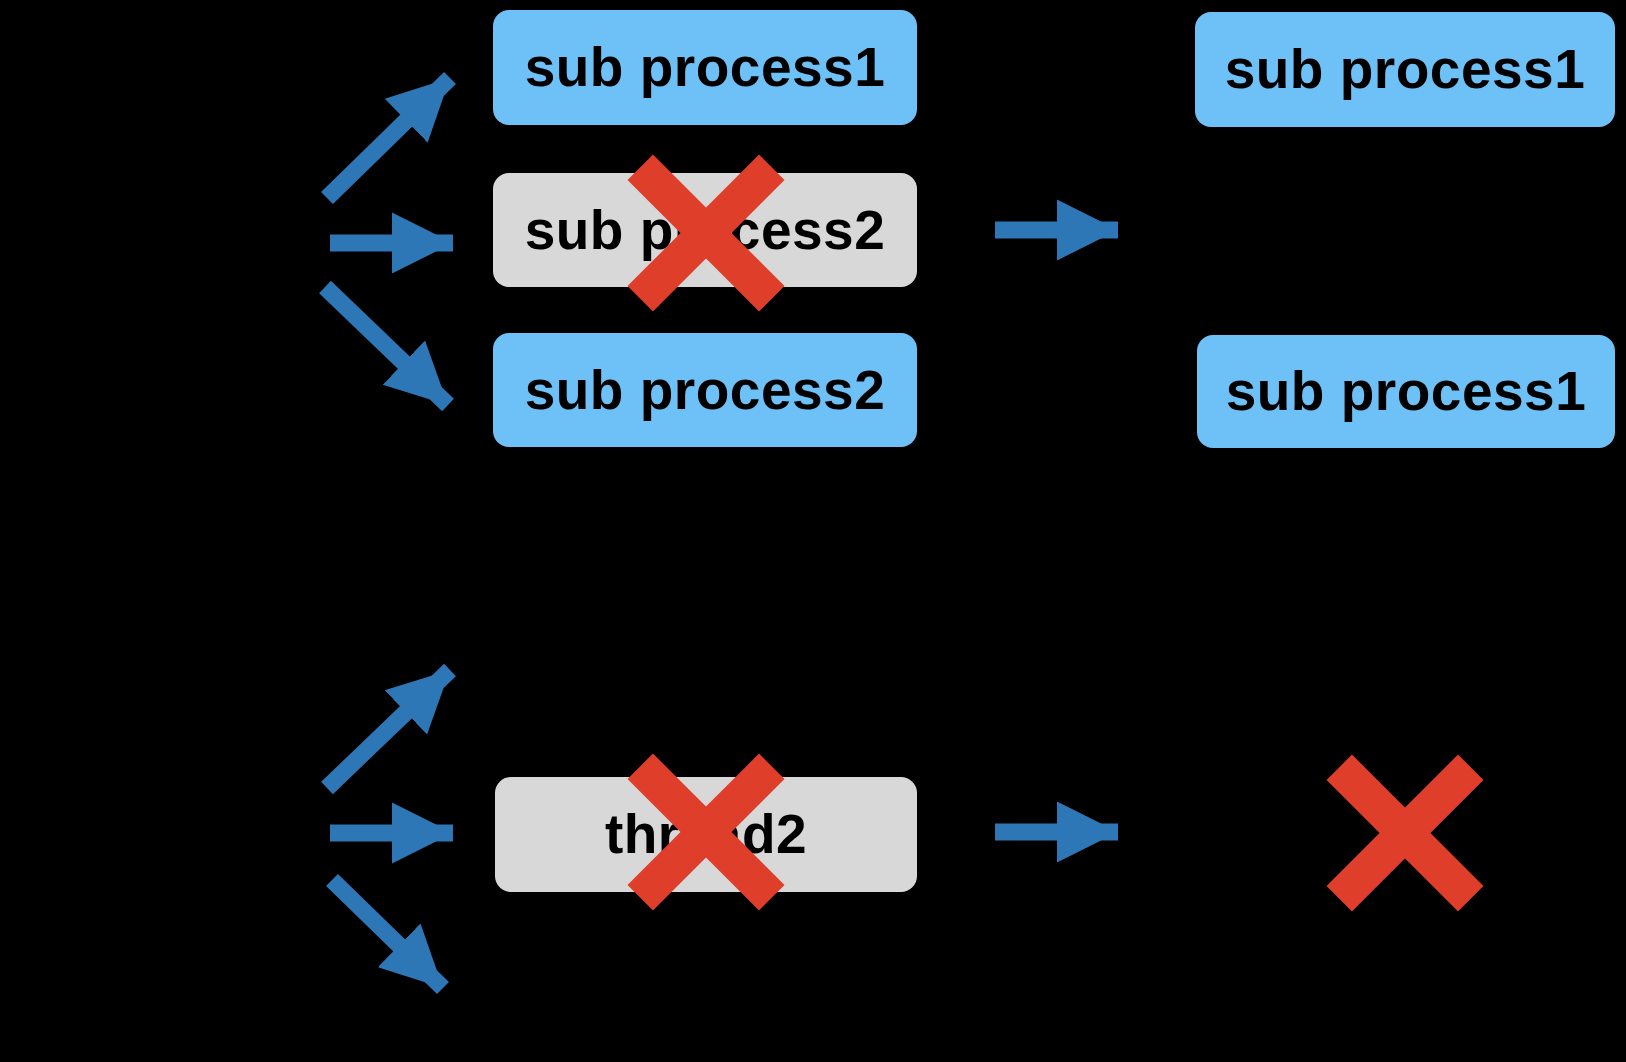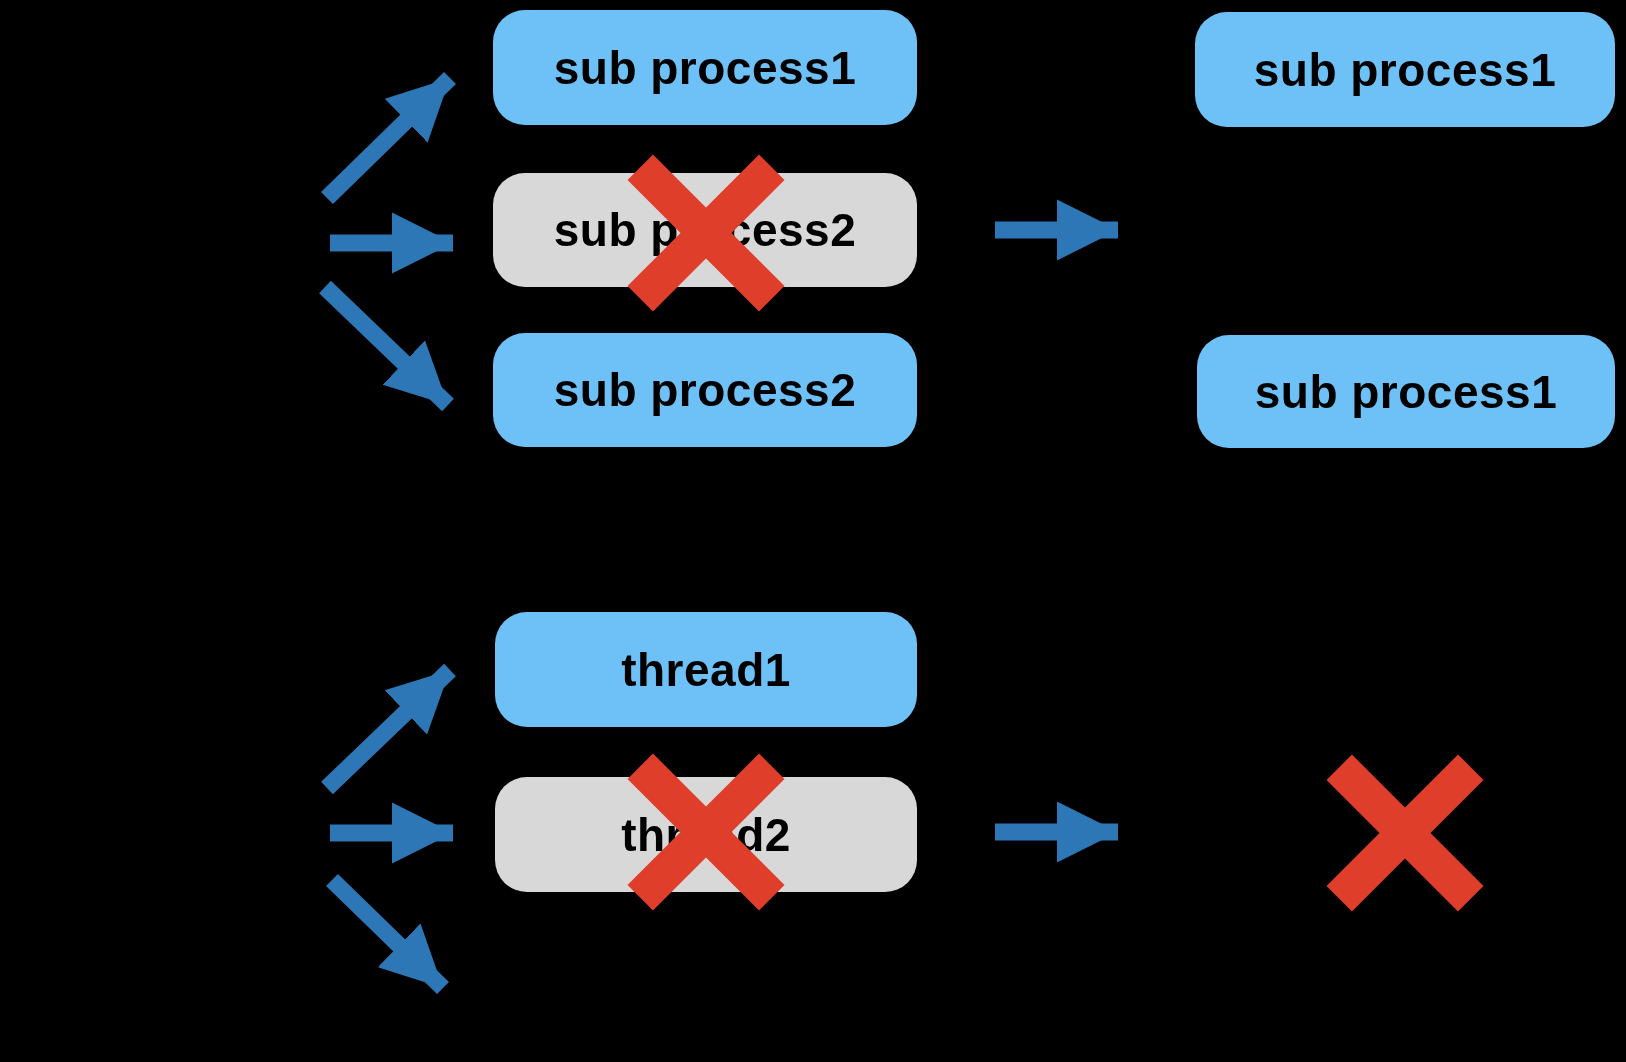--- a/index.html
+++ b/index.html
@@ -13,23 +13,23 @@
   html,body{margin:0;padding:0;background:var(--background);}
   .stage{
     position:relative;
     width:1626px;height:1062px;
     background:var(--background);
     overflow:hidden;
     font-family:"Liberation Sans", sans-serif;
   }
   .node{
     position:absolute;
-    border-radius:32px;
+    border-radius:16px;
     display:flex;align-items:center;justify-content:center;
-    font-weight:700;font-size:46px;line-height:1;
+    font-weight:700;font-size:55px;line-height:1;
     color:var(--node-text);
     letter-spacing:0.5px;
   }
   .node.blue{background:var(--node-fill-blue);}
   .node.gray{background:var(--node-fill-gray);}
   .overlay{
     position:absolute;left:0;top:0;
     pointer-events:none;
   }
   .overlay line{stroke:var(--arrow-blue);stroke-width:17;}
@@ -54,23 +54,20 @@
   </div>
 
   <div class="node blue" style="left:1195px;top:12px;width:420px;height:115px">
     <span>sub process1</span>
   </div>
 
   <div class="node blue" style="left:1197px;top:335px;width:418px;height:113px">
     <span>sub process1</span>
   </div>
 
-  <div class="node blue" style="left:495px;top:612px;width:422px;height:115px">
-    <span>thread1</span>
-  </div>
 
   <div class="node gray" style="left:495px;top:777px;width:422px;height:115px">
     <span>thread2</span>
   </div>
 
 
   <svg class="overlay" width="1626" height="1062" viewBox="0 0 1626 1062">
     <defs>
       <marker id="ah" viewBox="0 0 10 10" refX="10" refY="5" markerWidth="3.6" markerHeight="3.7" orient="auto" markerUnits="strokeWidth">
         <path d="M0,0 L10,5 L0,10 Z"></path>

